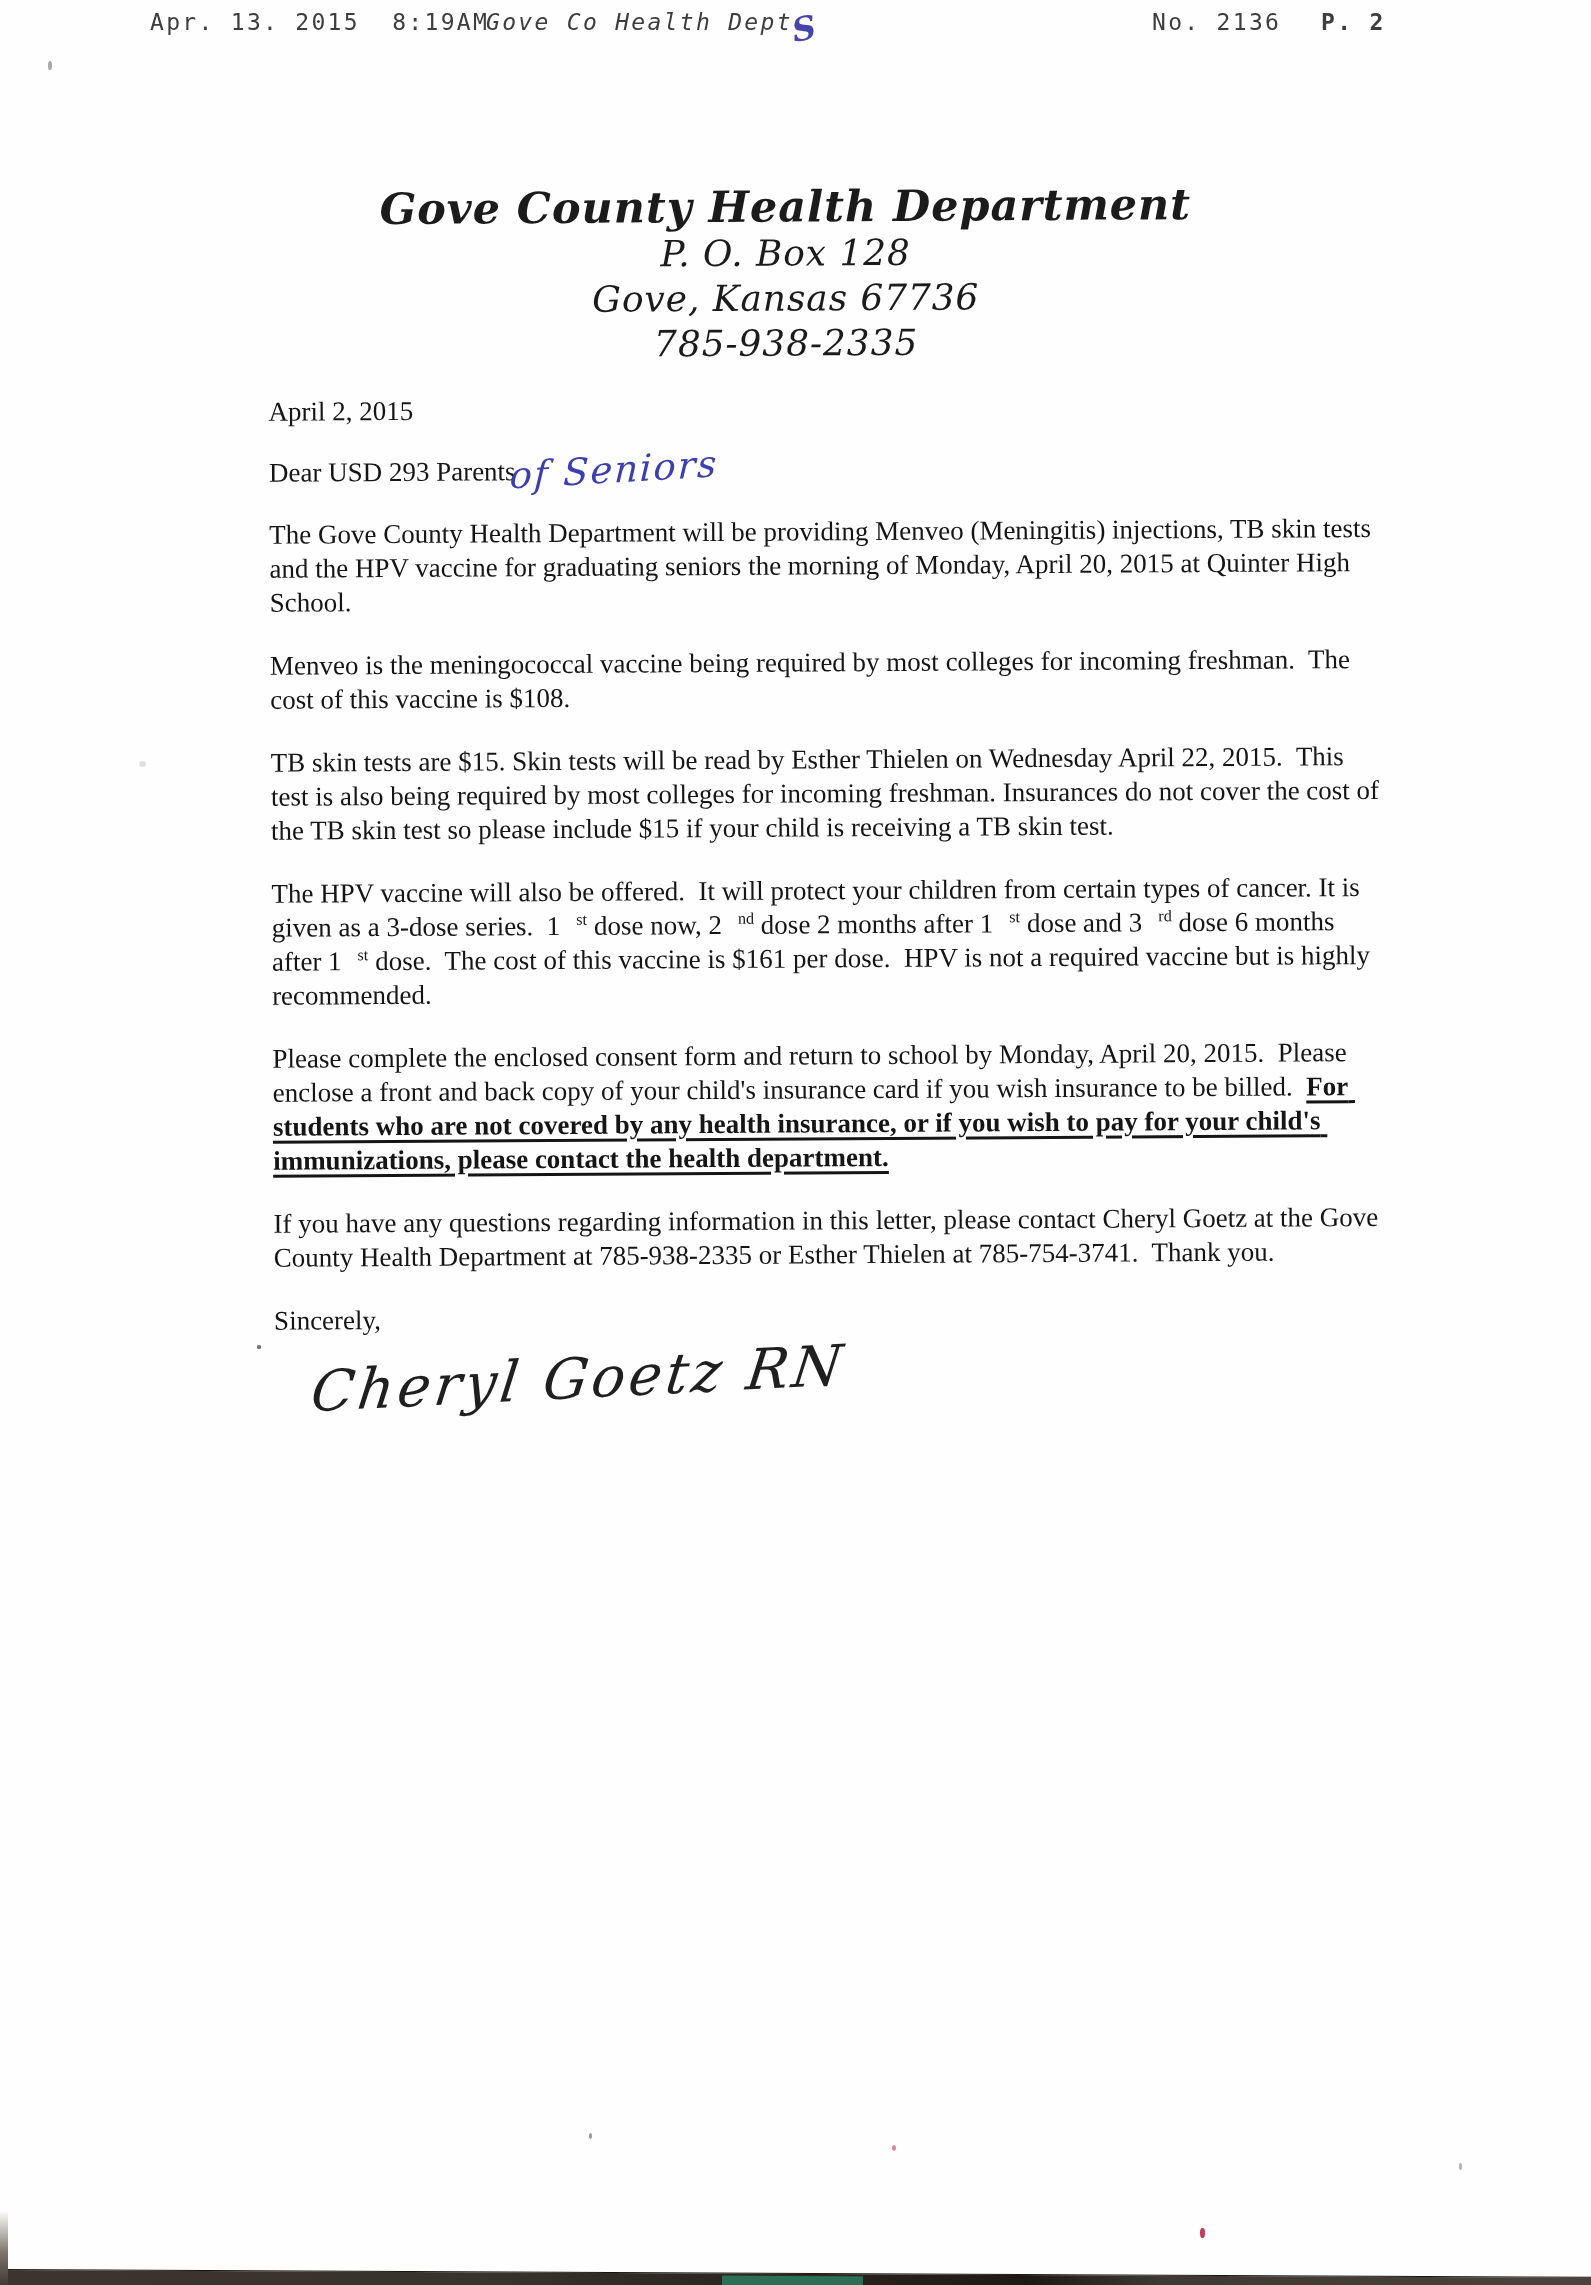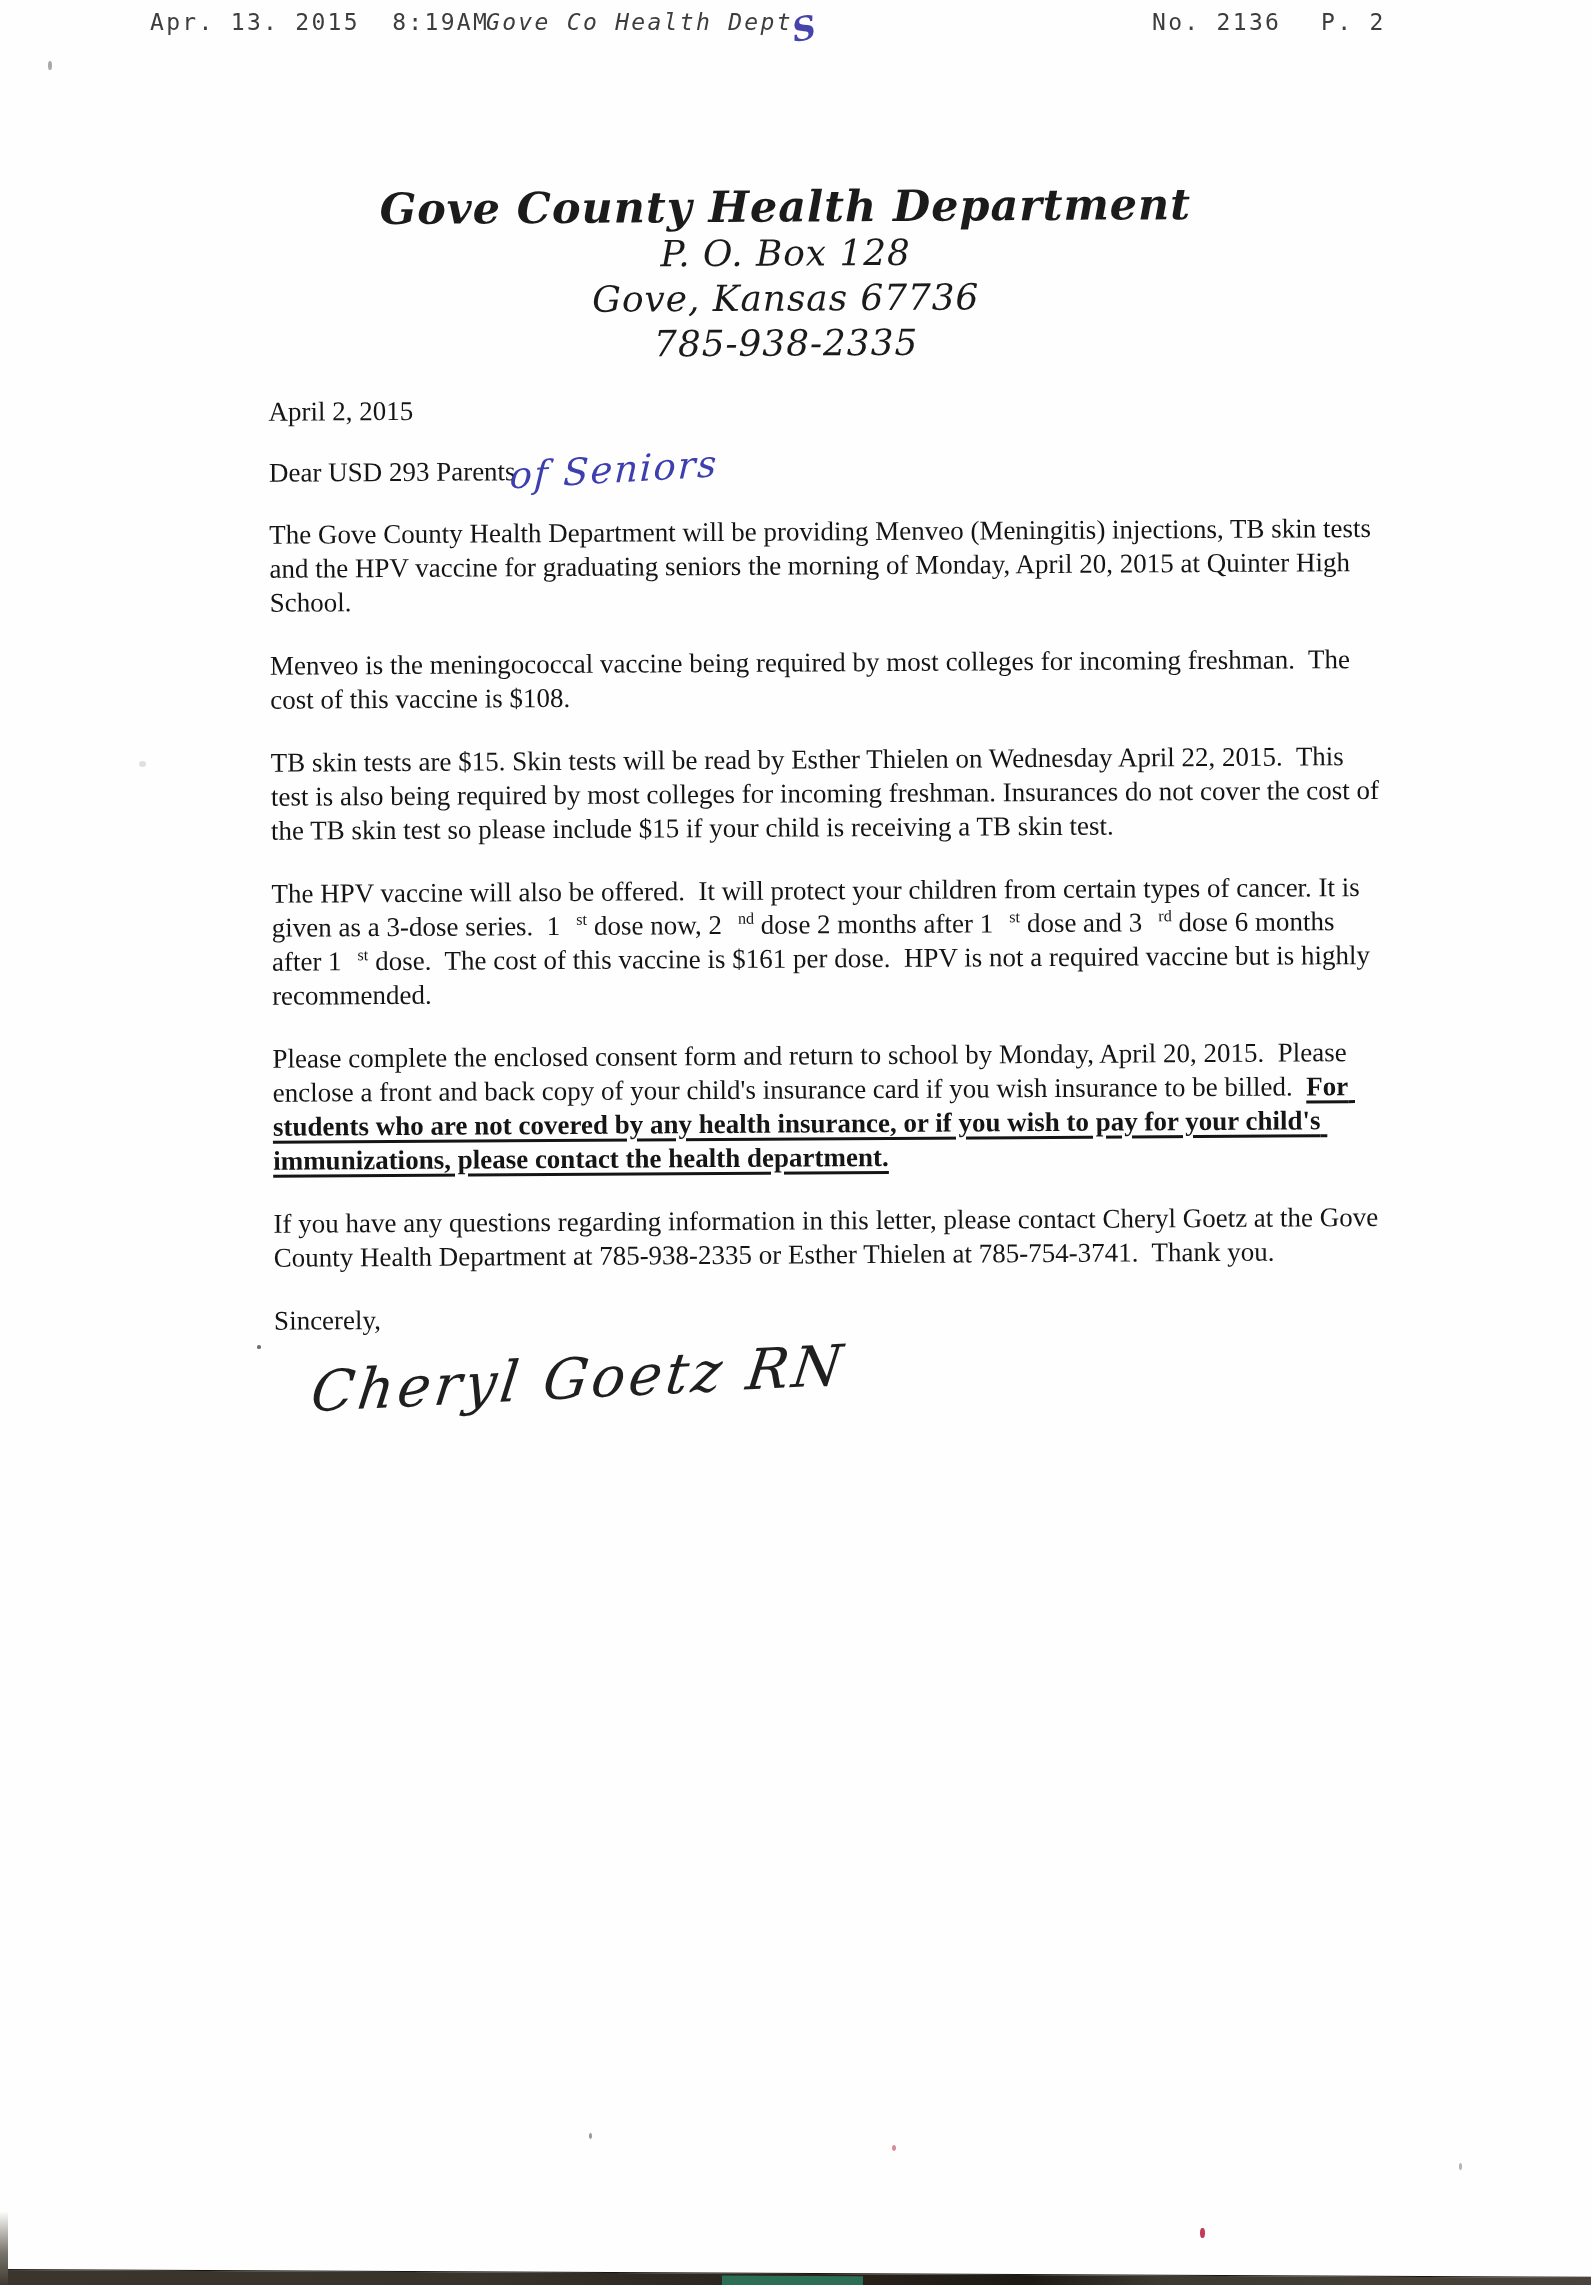--- a/index.html
+++ b/index.html
@@ -26,21 +26,21 @@
   .fax-header span { position:absolute; top:0; white-space:pre; }
   .fx-time   { left:150px; }
   .fx-sender { left:486px;font-style:italic; }
   .fx-mark {
     left:792px; top:-5.6px;
     font-family:"DejaVu Serif", serif; font-style:italic; font-weight:bold;
     font-size:33px; color:#4644ab;
     transform:rotate(-10deg); letter-spacing:0;
   }
   .fx-no   { left:1152px;text-align:center; }
-  .fx-page { left:1321px; }
+  .fx-page { left:1321px;font-weight:bold; }
 
   
   .letter-wrap {
     position:absolute; left:0; top:0; width:100%; height:100%;
     transform:rotate(-0.35deg); transform-origin:55% 0;
   }
 
   .letterhead {
     position:absolute; top:182px; left:0px; width:1568px;
     text-align:center;

